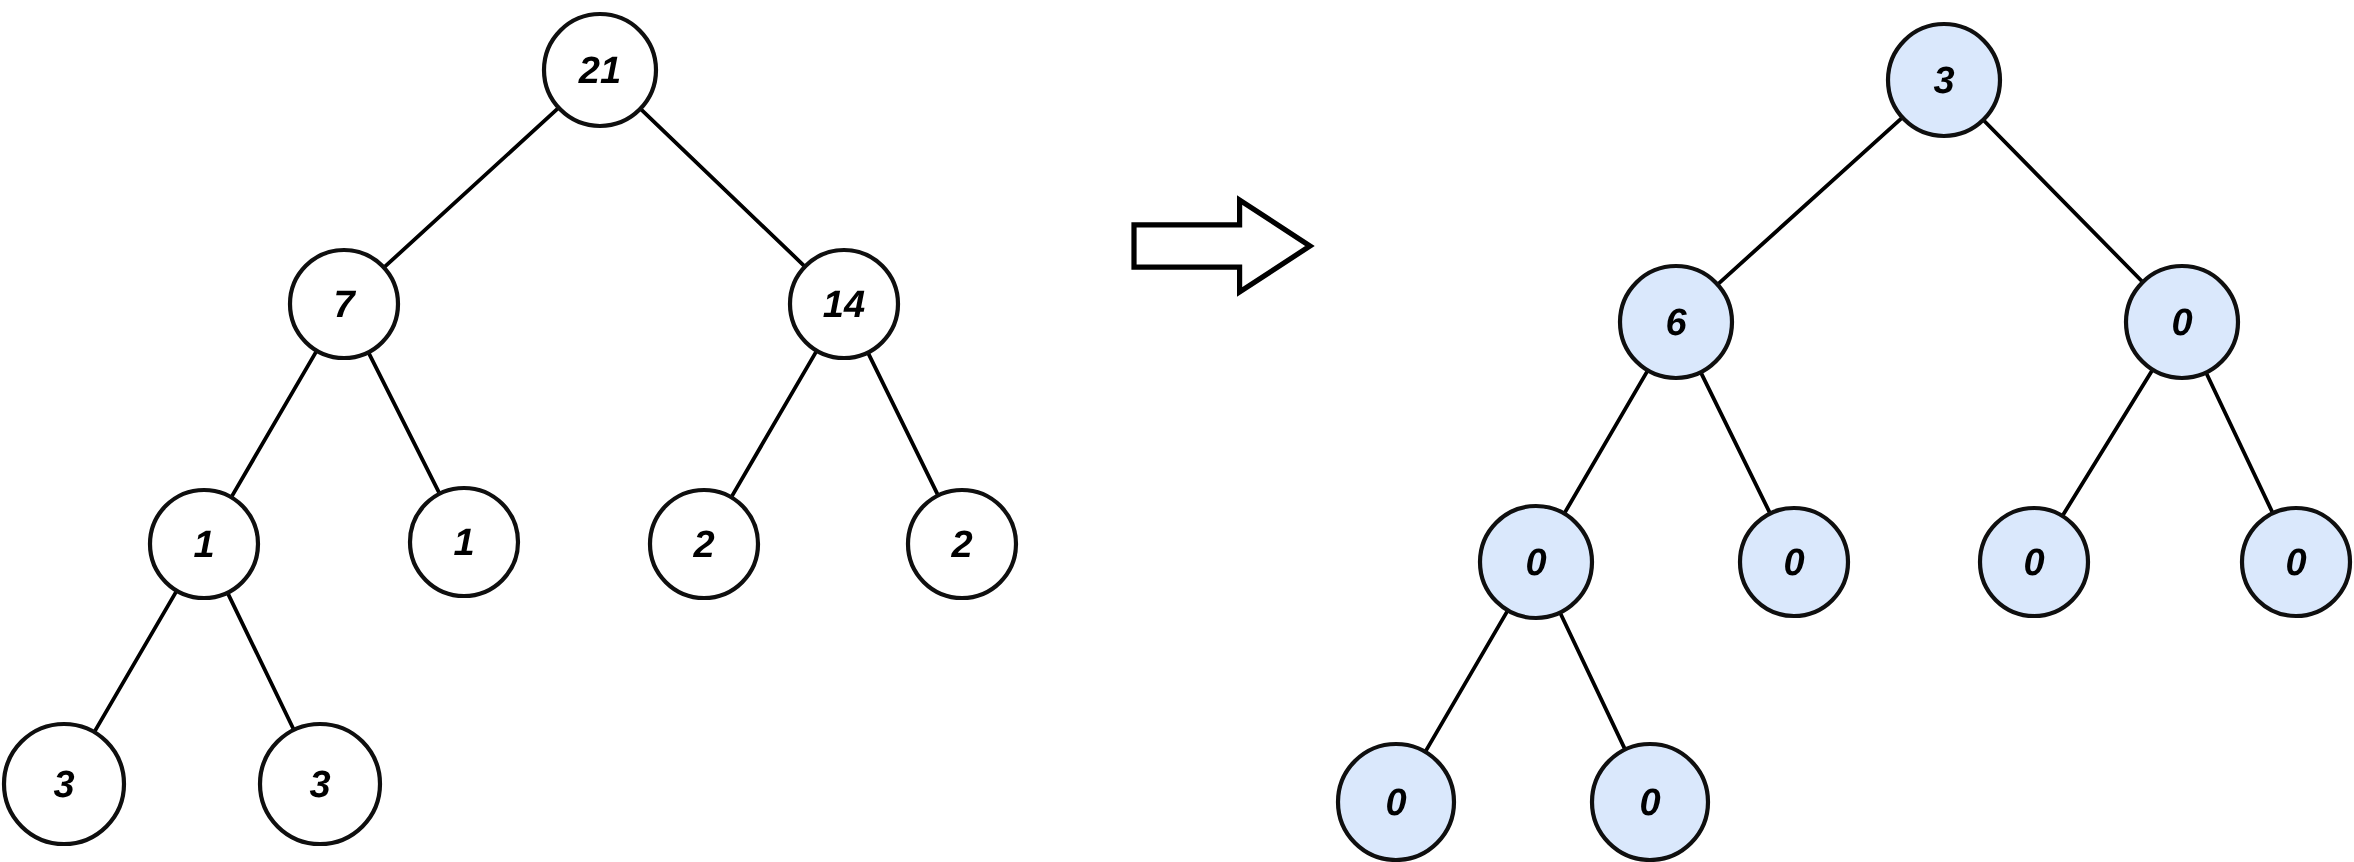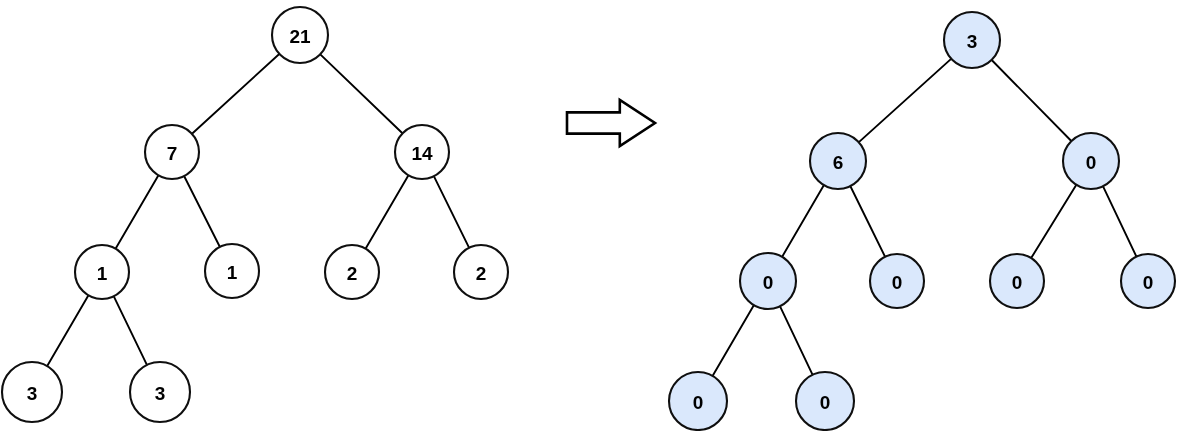--- a/index.html
+++ b/index.html
@@ -48,21 +48,21 @@
   .arrow-shape {
     fill: #ffffff;
     stroke: #000000;
     stroke-width: 2.6;
     stroke-linejoin: miter;
   }
 </style>
 </head>
 <body>
 
-<div id="diagram-root" style="width: 1177px; height: 431px; background: rgb(255, 255, 255);">
+<div id="diagram-root" style="width: 1177px; height: 431px; background: rgb(255, 255, 255); font-style: italic;">
   <svg id="tree-svg" viewBox="0 0 1177 431" xmlns="http://www.w3.org/2000/svg">
 
     <g id="edges-layer">
         <line x1="280.07100690610014" y1="53.21634524989282" x2="191.19088223857023" y2="134.4583342038069" class="edge-line"></line>
         <line x1="319.4870309195482" y1="53.688382111369975" x2="403.23471096636104" y2="134.00378018905113" class="edge-line"></line>
         <line x1="158.89935333637376" y1="174.45825142335926" x2="115.10064666362624" y2="249.54174857664074" class="edge-line"></line>
         <line x1="183.70552484836443" y1="175.21595761592278" x2="220.29447515163557" y2="247.78404238407722" class="edge-line"></line>
         <line x1="408.89935333637374" y1="174.45825142335926" x2="365.10064666362626" y2="249.54174857664074" class="edge-line"></line>
         <line x1="433.47174429520874" y1="175.3323612783907" x2="469.52825570479126" y2="248.6676387216093" class="edge-line"></line>
         <line x1="88.89935333637376" y1="294.4582514233593" x2="46.612259740198496" y2="366.9504118739454" class="edge-line"></line>

